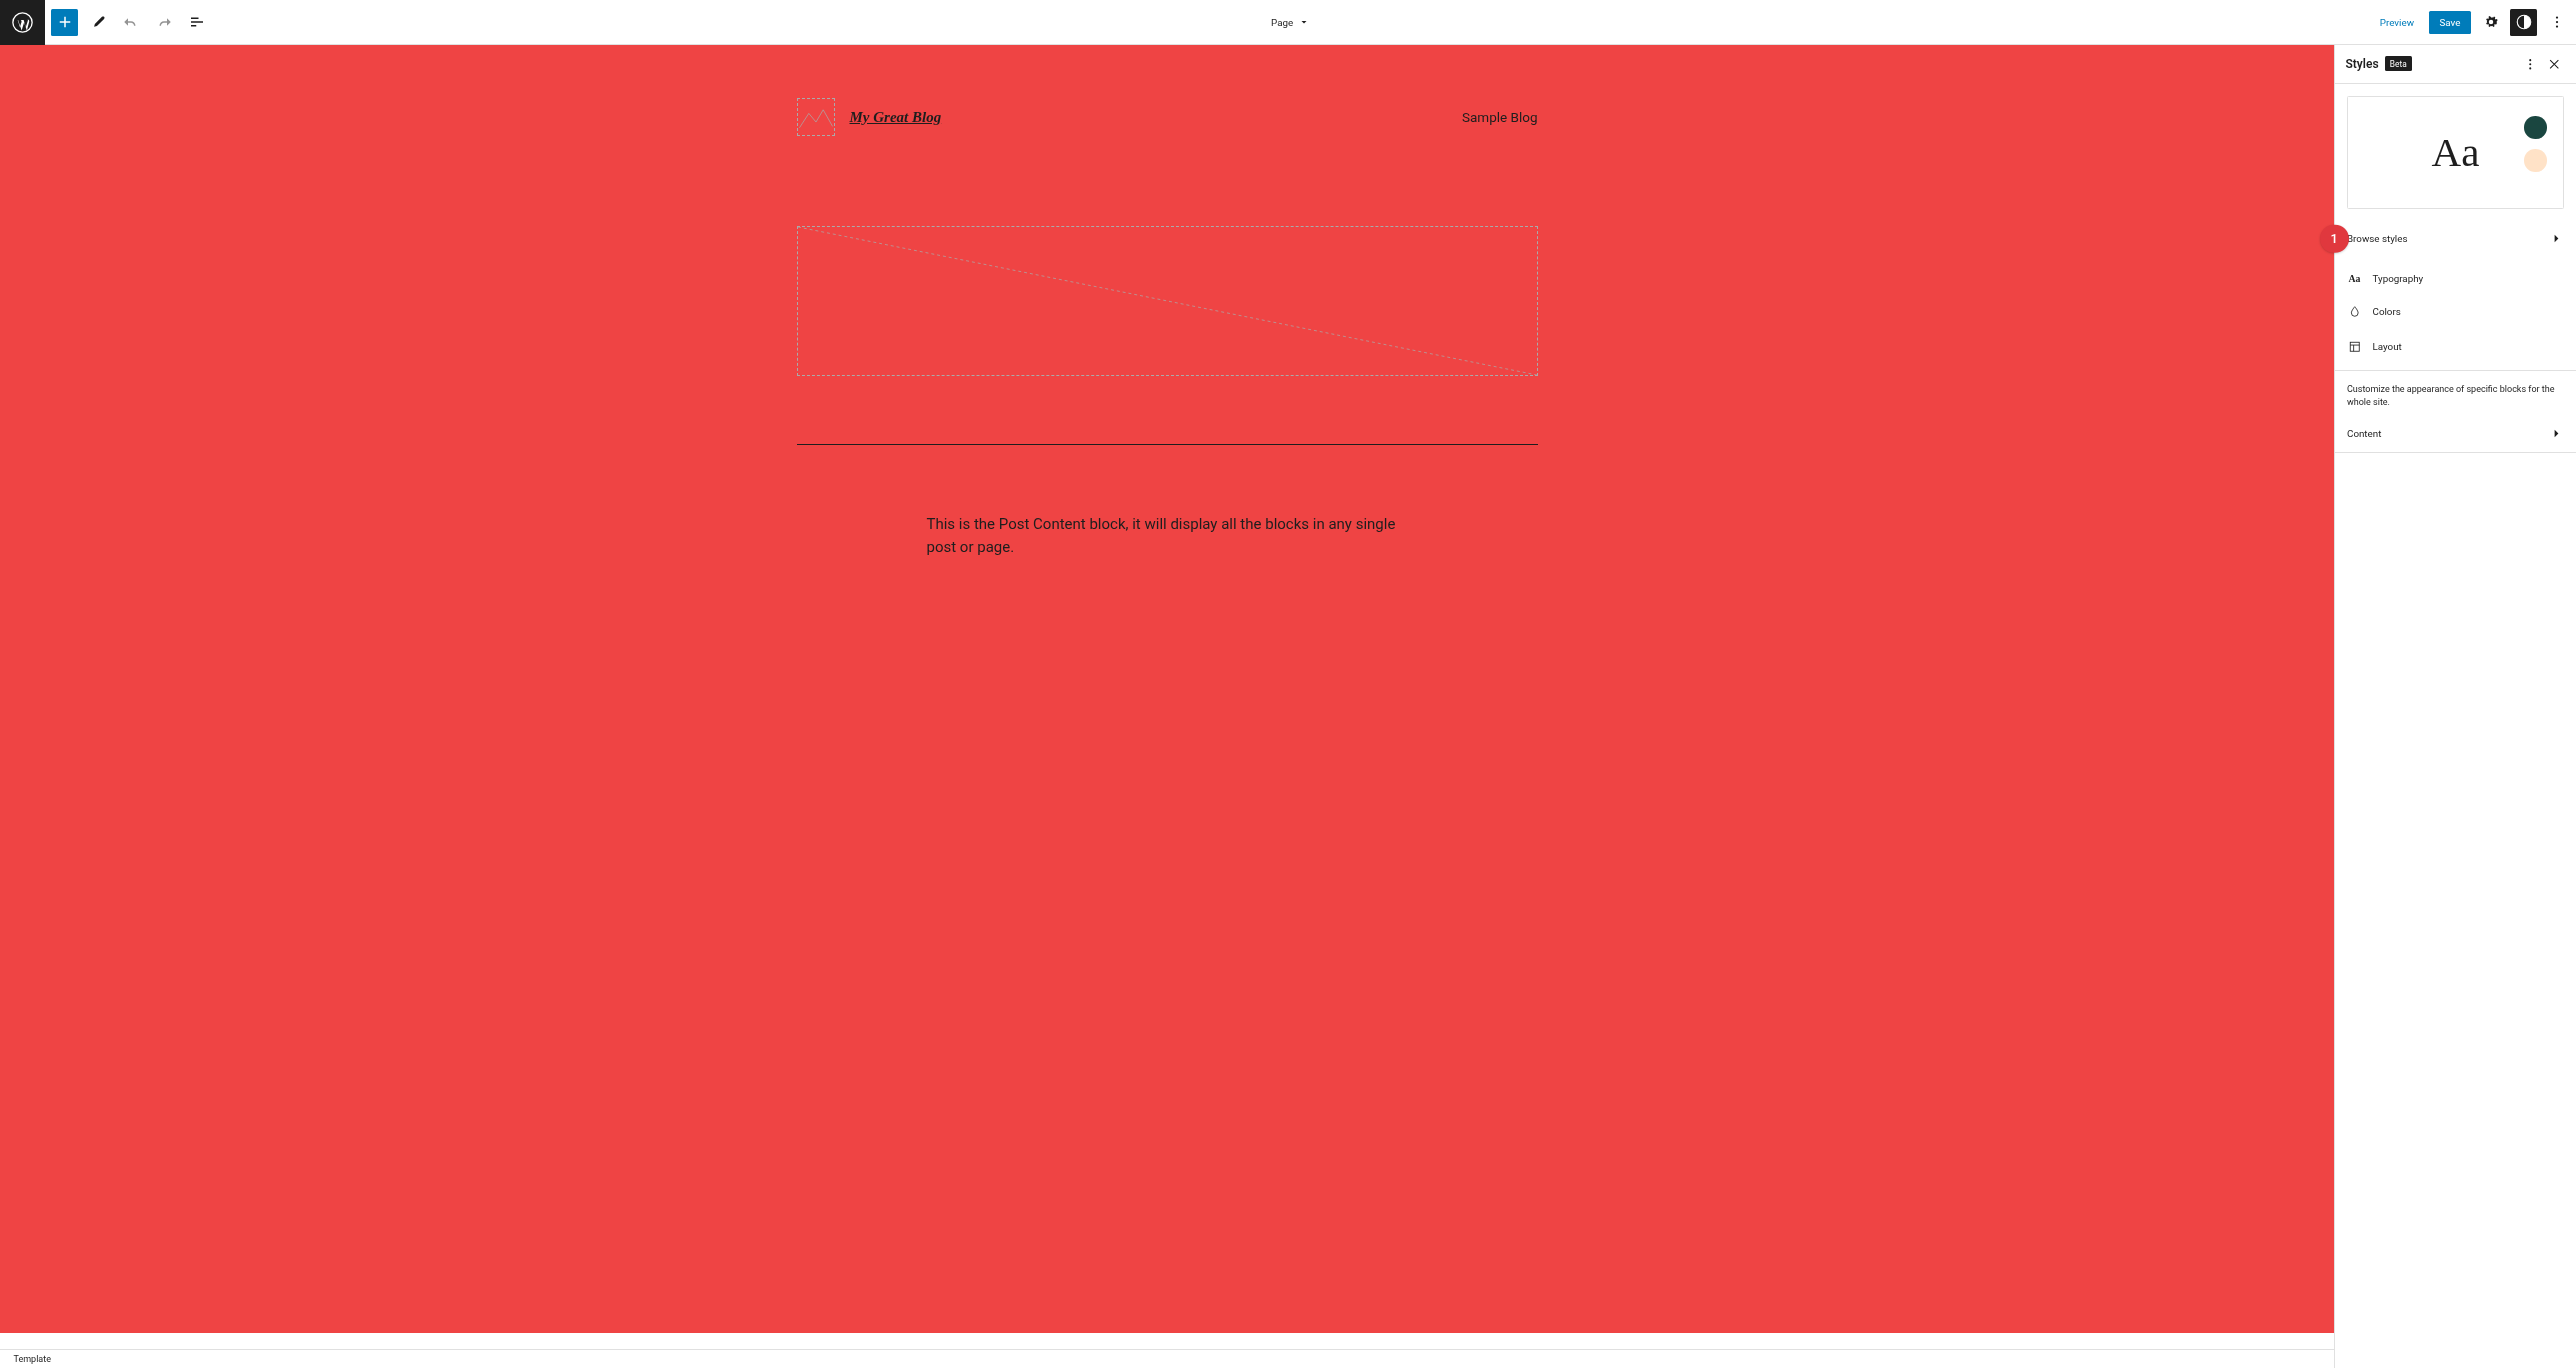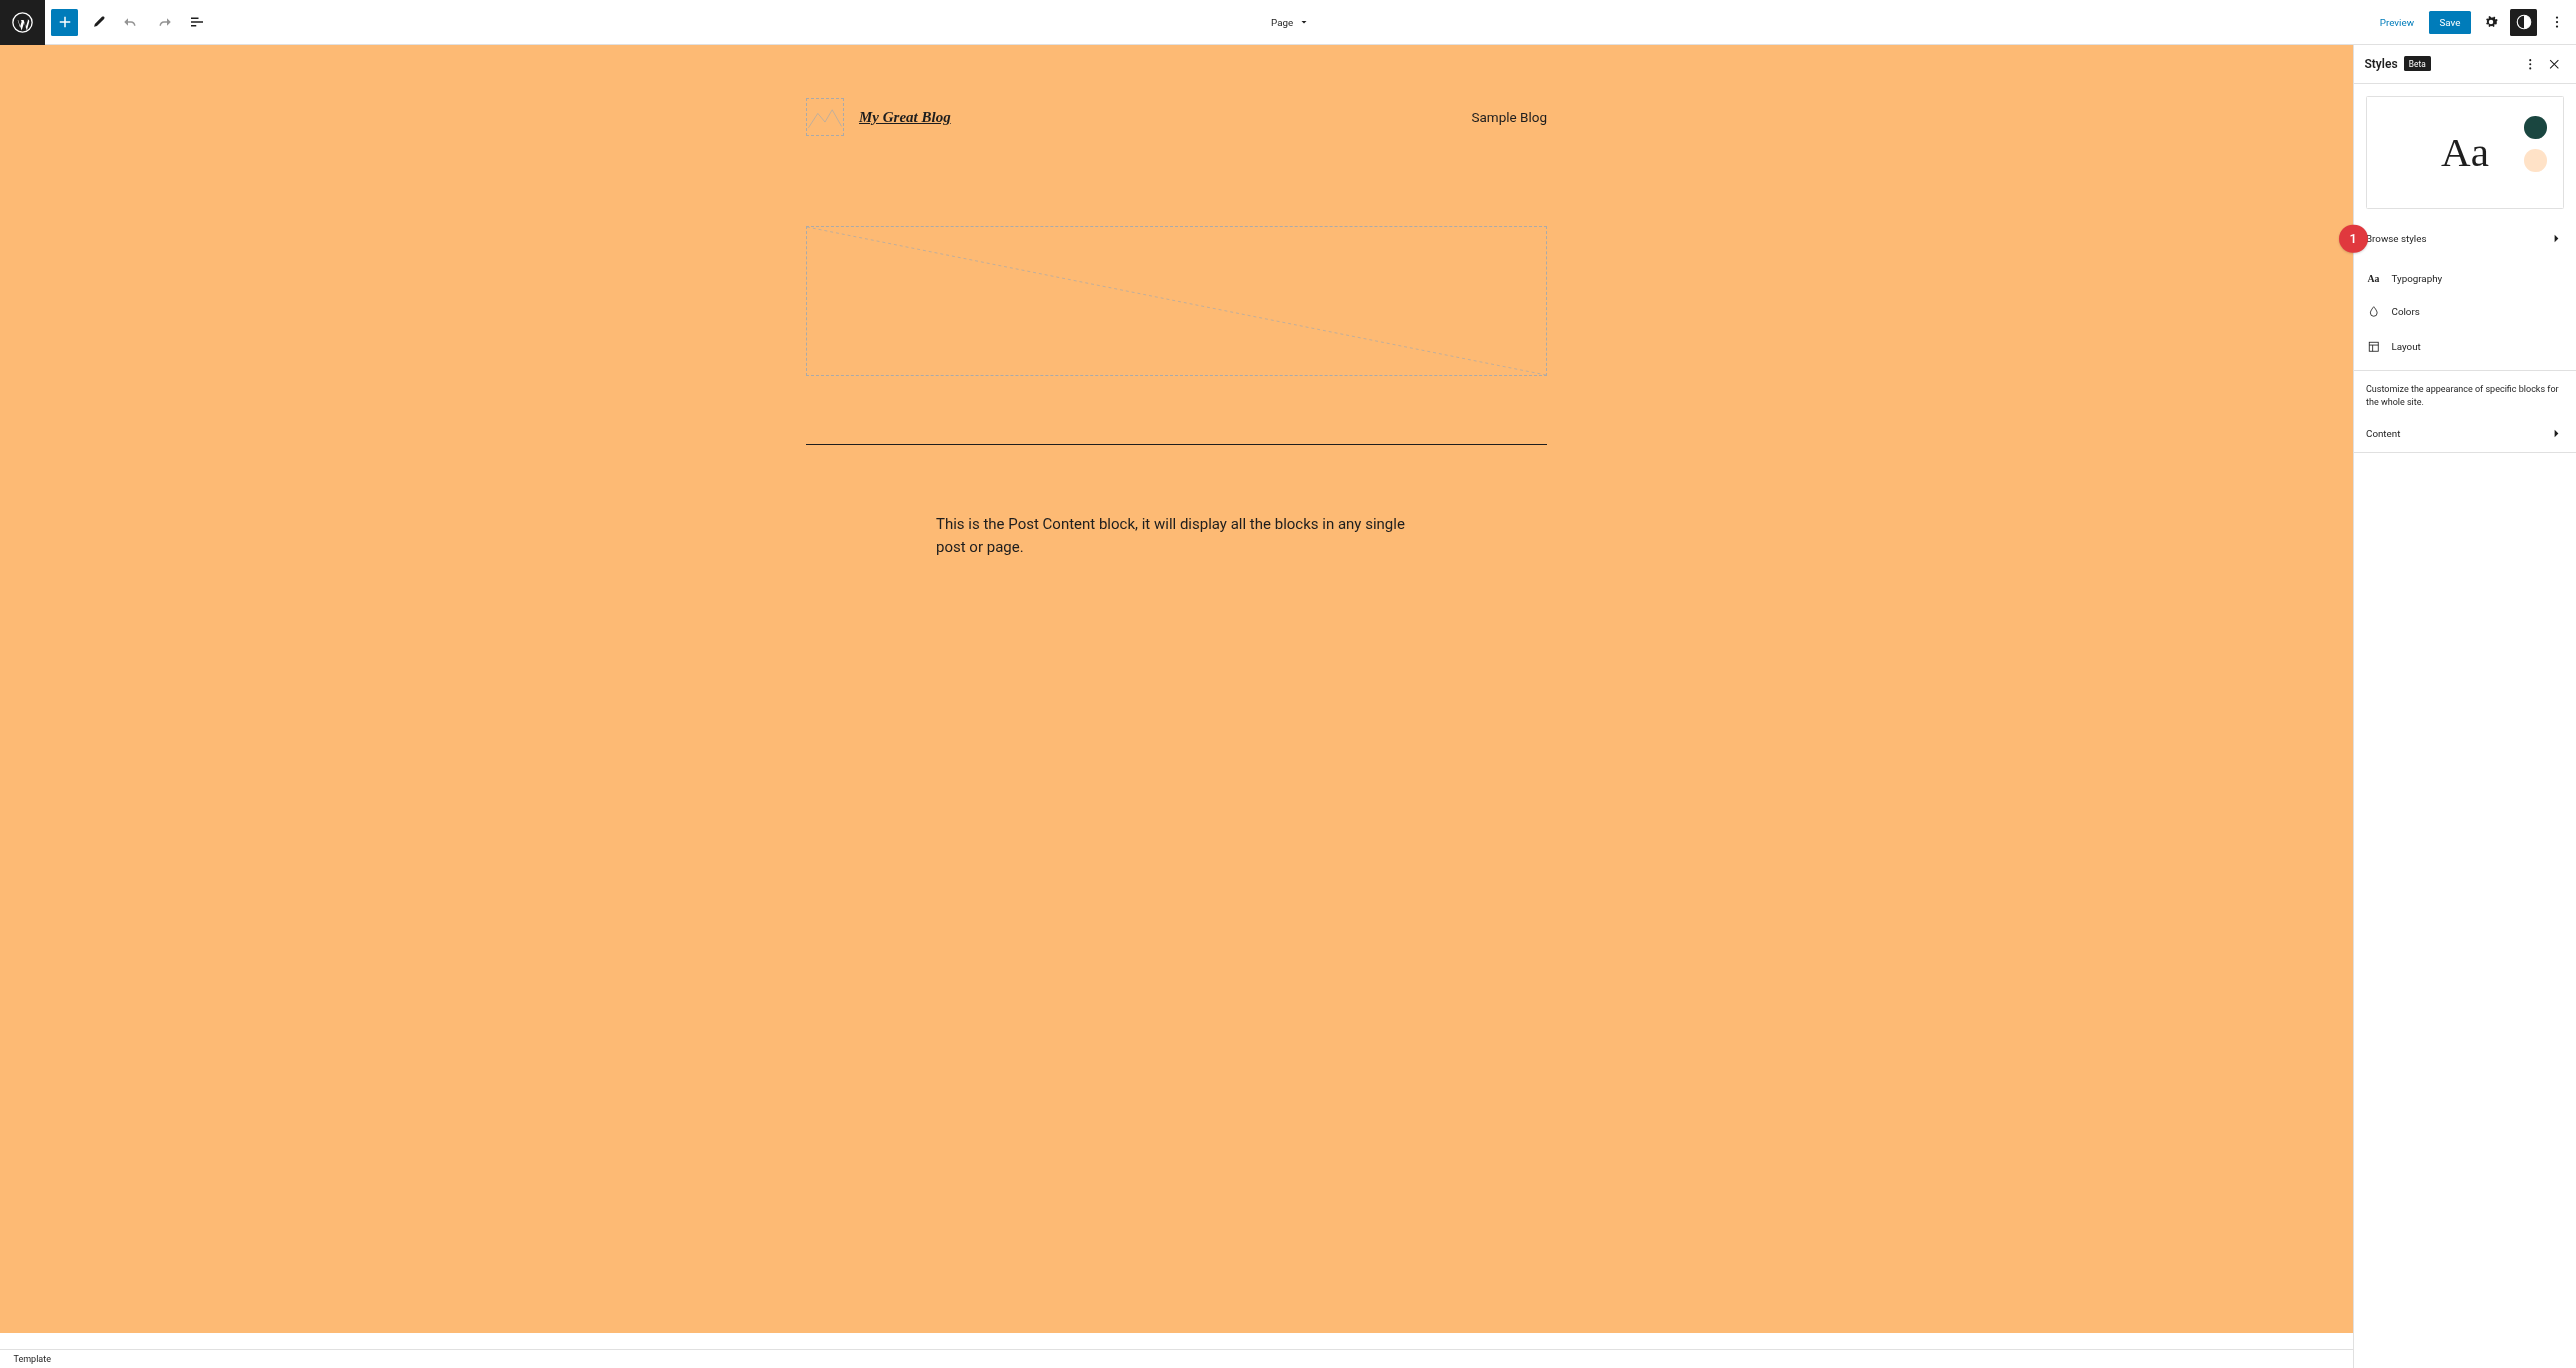--- a/index.html
+++ b/index.html
@@ -16,21 +16,21 @@
 .btn-icon.disabled { color: #949494; cursor: default; }
 .toolbar-center { flex: 1; display: flex; align-items: center; justify-content: center; gap: 4.5px; font-size: 9.8px; color: #1e1e1e; cursor: pointer; }
 .toolbar-right { display: flex; align-items: center; gap: 6px; padding: 0 6px; }
 .link-preview { color: #007cba; font-size: 9.8px; cursor: pointer; padding: 4.5px 9px; }
 .btn-save { background: #007cba; color: #fff; font-size: 9.8px; padding: 6px 10.5px; border-radius: 1.5px; cursor: pointer; }
 .btn-styles-active { width: 27px; height: 27px; background: #1e1e1e; color: #fff; display: flex; align-items: center; justify-content: center; border-radius: 1.5px; cursor: pointer; }
 
 
 .body { flex: 1; display: flex; min-height: 0; }
 .canvas-wrap { flex: 1; display: flex; flex-direction: column; overflow: hidden; position: relative; }
-.canvas { flex: 1; overflow-y: auto; background: #fdba74; padding: 53px 0 0 0; }
+.canvas { flex: 1; overflow-y: auto; background: #ef4444; padding: 53px 0 0 0; }
 .canvas-inner { max-width: 759px; margin: 0 auto; padding: 0 9px; }
 
 .site-header { display: flex; align-items: center; justify-content: space-between; margin-bottom: 90px; }
 .site-id { display: flex; align-items: center; gap: 15px; }
 .logo-ph { width: 38px; height: 38px; border: 0.8px dashed #aaa; position: relative; }
 .logo-ph svg { width: 100%; height: 100%; }
 .site-title { font-size: 15px; font-style: italic; font-weight: 600; text-decoration: underline; font-family: Georgia, serif; color: #1e1e1e; }
 .nav-link { font-size: 13.5px; color: #1e1e1e; }
 
 .post-title { font-family: Georgia, "Times New Roman", serif; font-size: 39px; font-weight: 400; color: #1e1e1e; margin-bottom: 75px; }
@@ -39,21 +39,21 @@
 .featured-ph svg { width: 100%; height: 100%; }
 
 .post-hr { border: none; border-top: 0.8px solid #1e1e1e; margin-bottom: 68px; }
 
 .post-content { max-width: 481px; margin: 0 auto; font-size: 15px; line-height: 1.5; color: #1e1e1e; }
 
 
 .footer-bar { height: 19.5px; border-top: 0.8px solid #e0e0e0; display: flex; align-items: center; padding: 0 13.5px; font-size: 9px; color: #1e1e1e; background: #fff; margin-top: 16px; }
 
 
-.sidebar { width: 223px; border-left: 0.8px solid #e0e0e0; background: #fff; display: flex; flex-direction: column; }
+.sidebar { width: 242px; border-left: 0.8px solid #e0e0e0; background: #fff; display: flex; flex-direction: column; }
 .sidebar-header { display: flex; align-items: center; justify-content: space-between; padding: 7.5px 10.5px; border-bottom: 0.8px solid #e0e0e0; }
 .sidebar-title-grp { display: flex; align-items: center; gap: 6px; }
 .sidebar-title { font-size: 12px; font-weight: 600; }
 .badge-beta { background: #1e1e1e; color: #fff; font-size: 8.3px; padding: 2.3px 5.3px; border-radius: 1.5px; }
 .sidebar-header-actions { display: flex; align-items: center; gap: 1.5px; }
 .sidebar-hbtn { width: 22.5px; height: 22.5px; display: flex; align-items: center; justify-content: center; cursor: pointer; border-radius: 1.5px; }
 
 .style-preview { margin: 12px; border: 0.8px solid #e0e0e0; border-radius: 1.5px; height: 113px; display: flex; align-items: center; justify-content: center; position: relative; }
 .style-preview-aa { font-family: Georgia, serif; font-size: 41px; }
 .swatches { position: absolute; right: 16.5px; top: 19.5px; display: flex; flex-direction: column; gap: 10.5px; }

